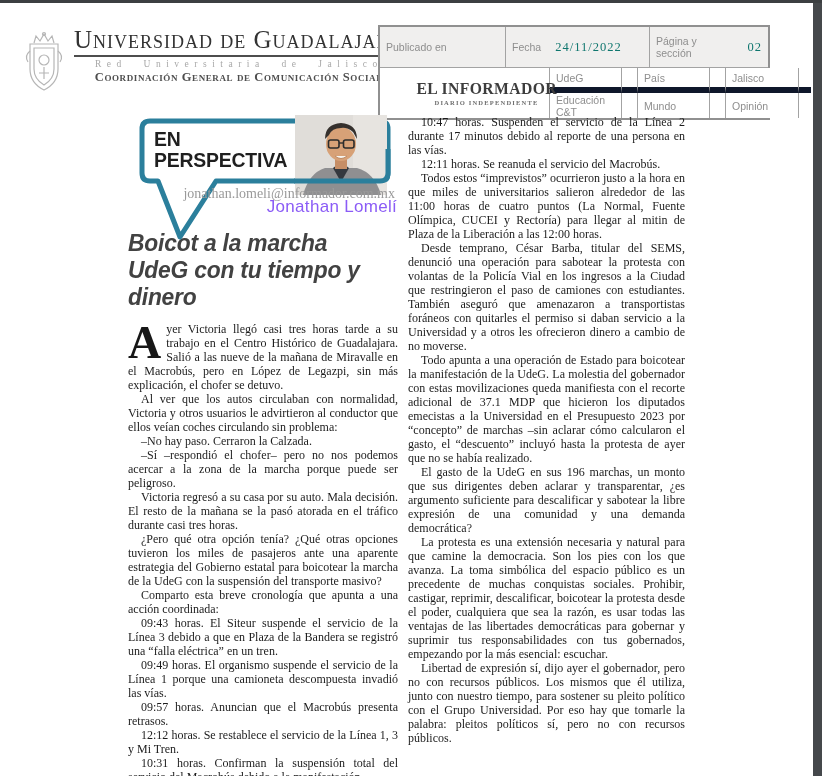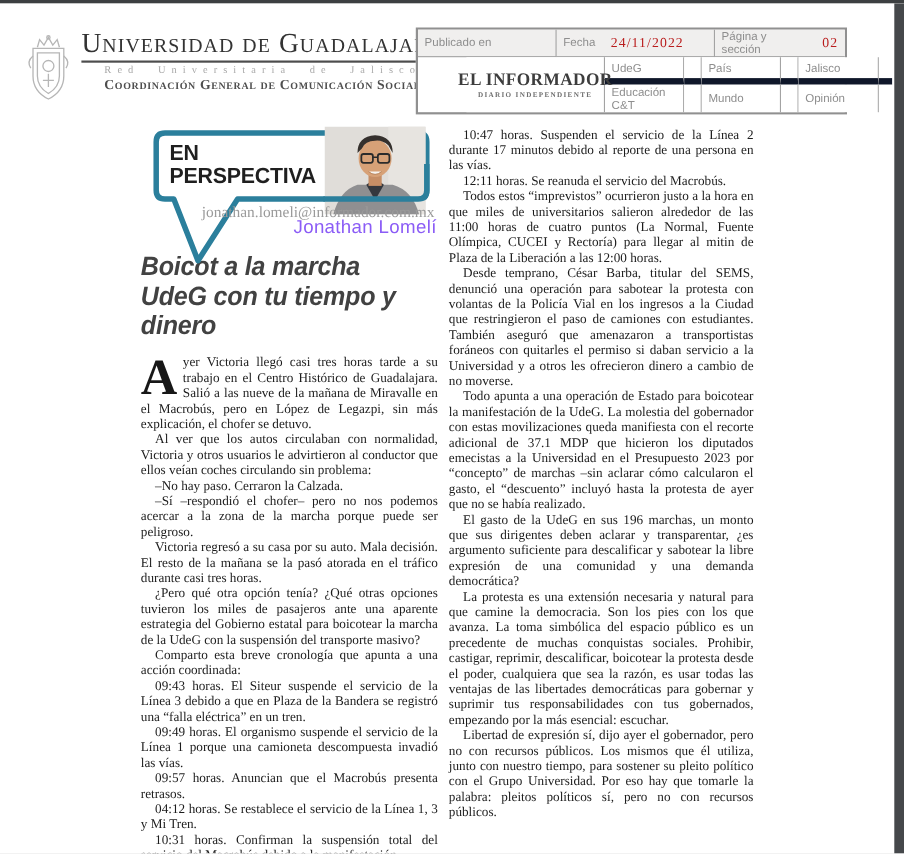--- a/index.html
+++ b/index.html
@@ -30,25 +30,25 @@
   .uni-dept{
     font-family:"Liberation Serif",serif;font-variant:small-caps;font-weight:bold;
     font-size:12.5px;color:#4e4e4e;letter-spacing:0.6px;margin-top:1px;text-align:center;white-space:nowrap;
   }
   
   .slip{
     position:absolute;left:378px;top:22px;width:392px;
     font-family:"Liberation Sans",sans-serif;border:2px solid #909090;background:#fff;
   }
   .slip-row1{display:grid;grid-template-columns:126px 144px 1fr;background:#f0efee;}
-  .slip-row1 .cell{border-right:1px solid #a3a3a3;border-bottom:1px solid #a3a3a3;height:25px;
+  .slip-row1 .cell{border-right:1px solid #a3a3a3;border-bottom:1px solid #a3a3a3;height:41px;
     display:flex;align-items:center;padding:0 6px;}
   .slip-row1 .cell:last-child{border-right:none;}
   .slip-label{font-size:10.5px;color:#8e8e8e;}
-  .slip-value{font-family:"Liberation Serif",serif;font-size:12.5px;color:#b91c1c;letter-spacing:1px;margin-left:14px;}
+  .slip-value{font-family:"Liberation Serif",serif;font-size:12.5px;color:#0f766e;letter-spacing:1px;margin-left:14px;}
   .slip-body{display:grid;grid-template-columns:126px 72px 16px 72px 16px 73px 1fr;grid-auto-rows:25px;padding-left:44px;}
   .slip-body .cell{border-right:1px solid #a3a3a3;border-bottom:6px solid #0f172a;
     display:flex;align-items:center;padding:0 6px;background:#fff;}
   .slip-body .cell.last-col{border-right:none;}
   .slip-body .cell.last-row{border-bottom:none;}
   .brand-cell{grid-row:1/3;flex-direction:column;justify-content:center;}
   .brand-name{font-family:"Liberation Serif",serif;font-weight:bold;font-size:16px;
     color:#3d3d3d;letter-spacing:0.4px;white-space:nowrap;transform:scaleX(0.98);}
   .brand-tagline{font-family:"Liberation Serif",serif;font-weight:bold;font-size:6.5px;
     color:#6f6f6f;letter-spacing:1.2px;margin-top:1px;}
@@ -198,21 +198,21 @@
 
       <p class="para">Al ver que los autos circulaban con normalidad, Victoria y otros usuarios le advirtieron al conductor que ellos veían coches circulando sin problema:</p>
           <p class="para">–No hay paso. Cerraron la Calzada.</p>
           <p class="para">–Sí –respondió el chofer– pero no nos podemos acercar a la zona de la marcha porque puede ser peligroso.</p>
           <p class="para">Victoria regresó a su casa por su auto. Mala decisión. El resto de la mañana se la pasó atorada en el tráfico durante casi tres horas.</p>
           <p class="para">¿Pero qué otra opción tenía? ¿Qué otras opciones tuvieron los miles de pasajeros ante una aparente estrategia del Gobierno estatal para boicotear la marcha de la UdeG con la suspensión del transporte masivo?</p>
           <p class="para">Comparto esta breve cronología que apunta a una acción coordinada:</p>
           <p class="para">09:43 horas. El Siteur suspende el servicio de la Línea 3 debido a que en Plaza de la Bandera se registró una “falla eléctrica” en un tren.</p>
           <p class="para">09:49 horas. El organismo suspende el servicio de la Línea 1 porque una camioneta descompuesta invadió las vías.</p>
           <p class="para">09:57 horas. Anuncian que el Macrobús presenta retrasos.</p>
-          <p class="para">04:12 horas. Se restablece el servicio de la Línea 1, 3 y Mi Tren.</p>
+          <p class="para">12:12 horas. Se restablece el servicio de la Línea 1, 3 y Mi Tren.</p>
           <p class="para">10:31 horas. Confirman la suspensión total del servicio del Macrobús debido a la manifestación.</p>
         </div>
     </div>
   </div>
 
   <div class="right-col">
     <div class="body-text">
       <div>
 
       <p class="para">10:47 horas. Suspenden el servicio de la Línea 2 durante 17 minutos debido al reporte de una persona en las vías.</p>

